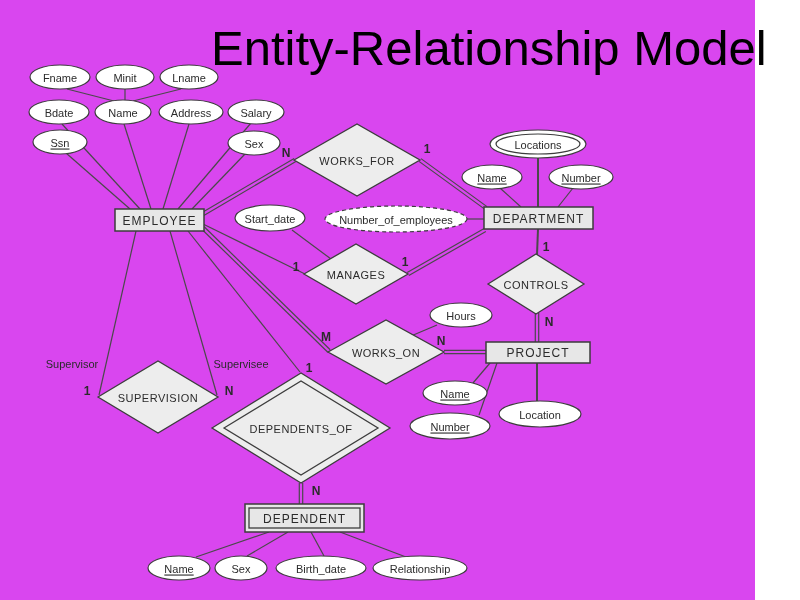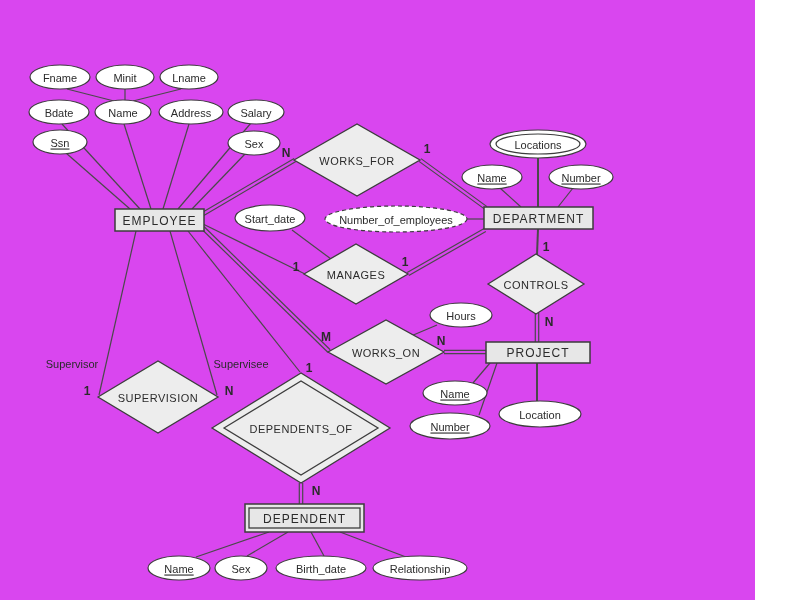--- a/index.html
+++ b/index.html
@@ -164,13 +164,14 @@
       <text x="549" y="322" text-anchor="middle" dominant-baseline="central" class="card-label">N</text>
       <text x="326" y="337" text-anchor="middle" dominant-baseline="central" class="card-label">M</text>
       <text x="441" y="341" text-anchor="middle" dominant-baseline="central" class="card-label">N</text>
       <text x="87" y="391" text-anchor="middle" dominant-baseline="central" class="card-label">1</text>
       <text x="229" y="391" text-anchor="middle" dominant-baseline="central" class="card-label">N</text>
       <text x="309" y="368" text-anchor="middle" dominant-baseline="central" class="card-label">1</text>
       <text x="316" y="491" text-anchor="middle" dominant-baseline="central" class="card-label">N</text>
       <text x="72" y="364" text-anchor="middle" dominant-baseline="central" class="role-label">Supervisor</text>
       <text x="241" y="364" text-anchor="middle" dominant-baseline="central" class="role-label">Supervisee</text>
     </svg>
+  <div class="slide-title">Entity-Relationship Model</div>
 </div>
 
 </body></html>

